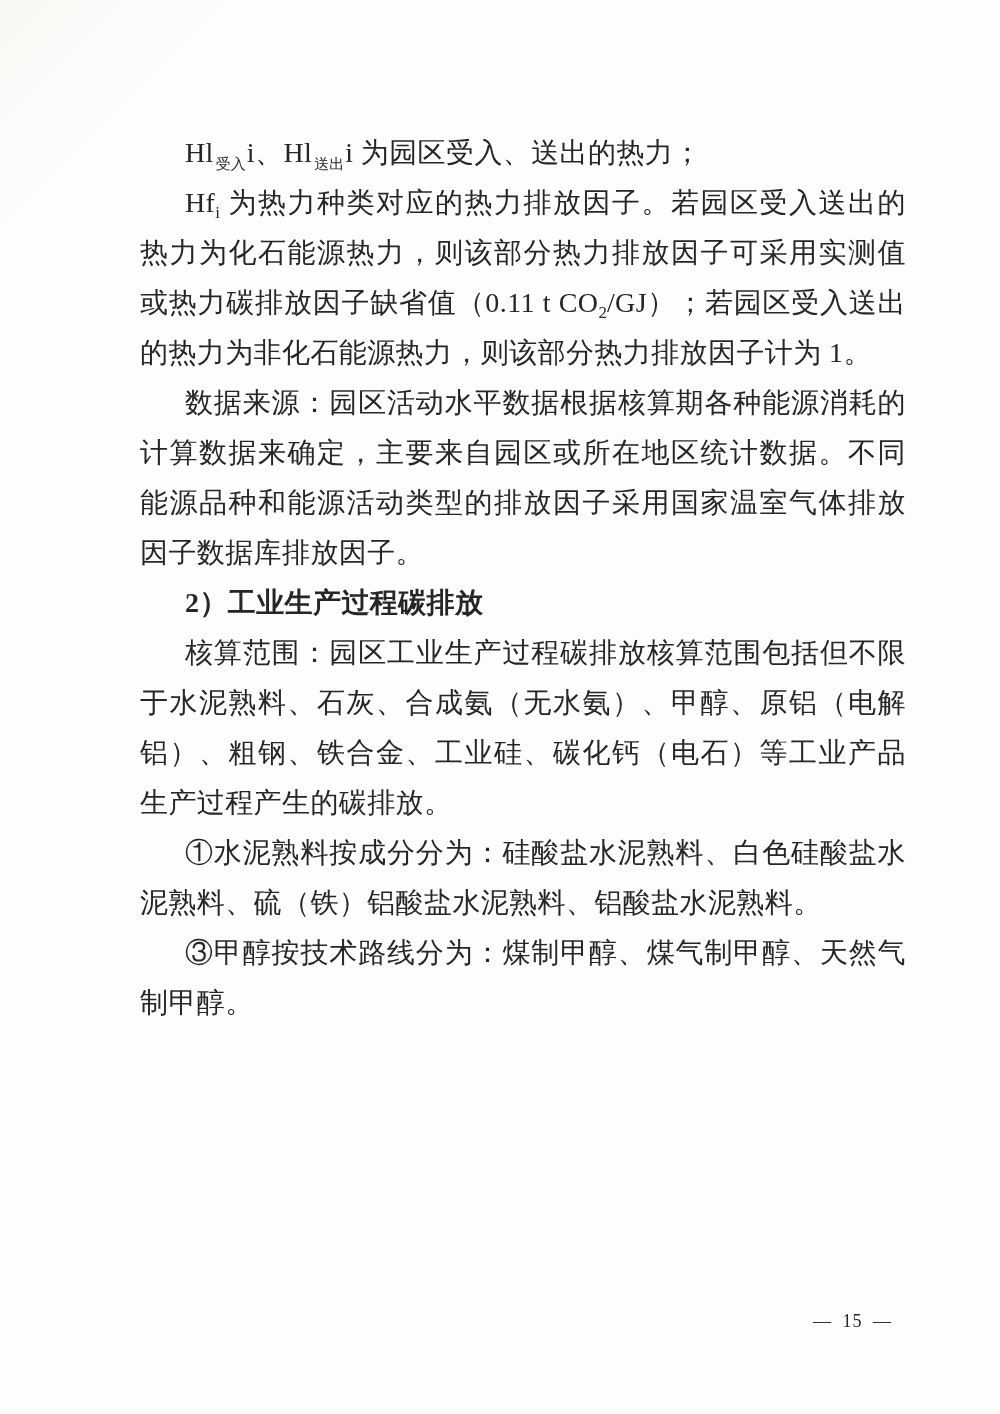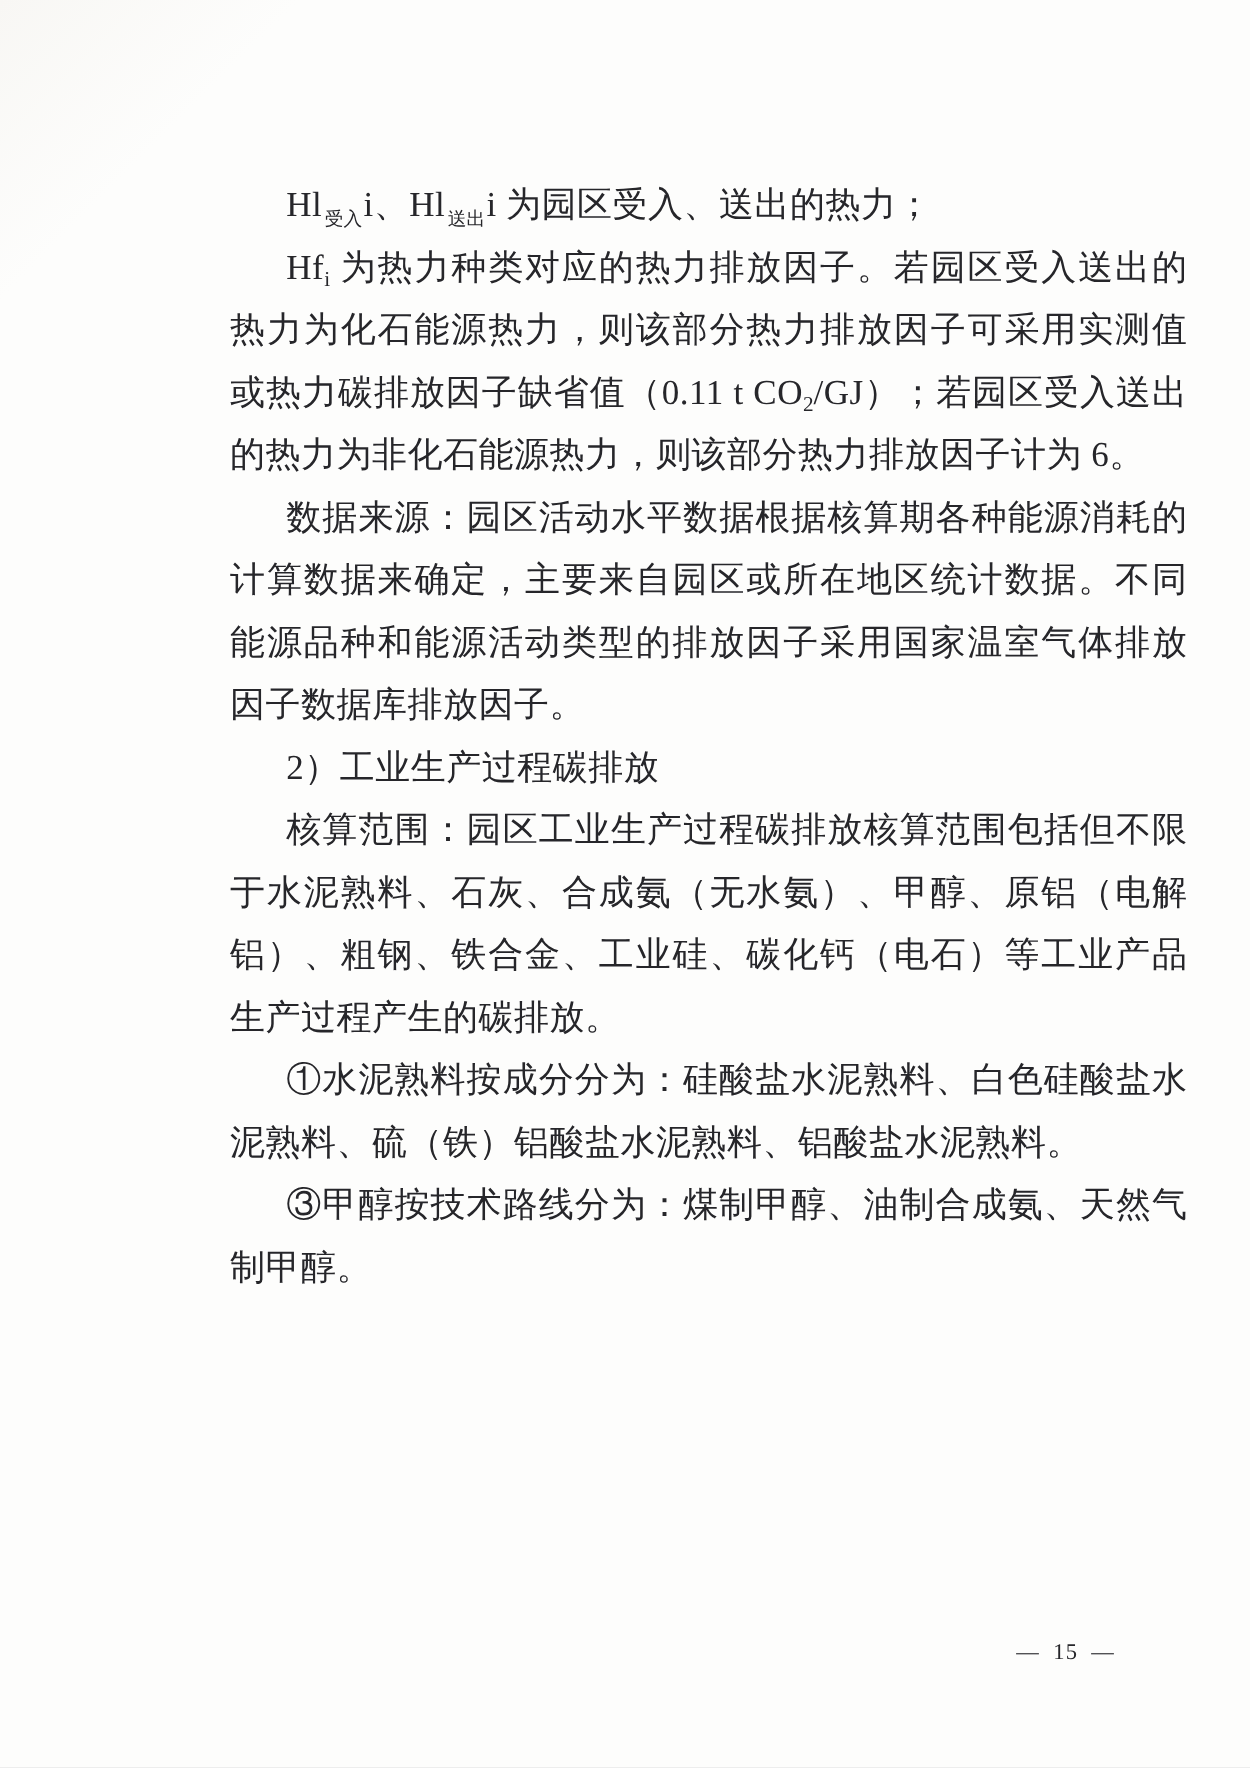--- a/index.html
+++ b/index.html
@@ -13,35 +13,34 @@
     height: 1414px;
     margin: 0 auto;
     background: linear-gradient(135deg, #f8f7f4 0%, #fdfdfc 10%, #fdfdfc 100%);
     color: #26262a;
     font-family: "Liberation Serif", "DejaVu Serif", serif;
     overflow: hidden;
   }
   .content {
     position: absolute;
     left: 140px;
-    top: 140px;
+    top: 128px;
     width: 766px;
-    margin-left: 44px;
   }
   .para {
     margin: 0;
     font-size: 28px;
     line-height: 50px;
     letter-spacing: 0.4px;
     text-align: justify;
     text-justify: inter-character;
     text-indent: 45px;
   }
   .heading {
-    font-weight: normal;
+    font-weight: bold;
   }
   .bold-label {
     font-weight: normal;
   }
   .cjk-sub {
     font-size: 15px;
     vertical-align: -7px;
     letter-spacing: 0;
     line-height: 0;
     margin: 0 1px 0 2px;
@@ -64,30 +63,30 @@
   }
 </style>
 </head>
 <body>
 
 <div class="page">
   <div class="content">
 
     <p class="para"><span>Hl</span><sub class="cjk-sub">受入</sub><span>i、</span><span>Hl</span><sub class="cjk-sub">送出</sub><span>i</span><span> 为园区受入、送出的热力；</span></p>
 
-    <p class="para"><span>Hf</span><sub class="latin-sub">i</sub><span> 为热力种类对应的热力排放因子。若园区受入送出的热力为化石能源热力，则该部分热力排放因子可采用实测值或热力碳排放因子缺省值（0.11 t CO</span><sub class="latin-sub">2</sub><span>/GJ）；若园区受入送出的热力为非化石能源热力，则该部分热力排放因子计为 6。</span></p>
+    <p class="para"><span>Hf</span><sub class="latin-sub">i</sub><span> 为热力种类对应的热力排放因子。若园区受入送出的热力为化石能源热力，则该部分热力排放因子可采用实测值或热力碳排放因子缺省值（0.11 t CO</span><sub class="latin-sub">2</sub><span>/GJ）；若园区受入送出的热力为非化石能源热力，则该部分热力排放因子计为 1。</span></p>
 
     <p class="para"><span class="bold-label">数据来源：</span><span>园区活动水平数据根据核算期各种能源消耗的计算数据来确定，主要来自园区或所在地区统计数据。不同能源品种和能源活动类型的排放因子采用国家温室气体排放因子数据库排放因子。</span></p>
 
     <p class="para heading">2）工业生产过程碳排放</p>
 
     <p class="para"><span class="bold-label">核算范围：</span><span>园区工业生产过程碳排放核算范围包括但不限于水泥熟料、石灰、合成氨（无水氨）、甲醇、原铝（电解铝）、粗钢、铁合金、工业硅、碳化钙（电石）等工业产品生产过程产生的碳排放。</span></p>
 
     <p class="para">①水泥熟料按成分分为：硅酸盐水泥熟料、白色硅酸盐水泥熟料、硫（铁）铝酸盐水泥熟料、铝酸盐水泥熟料。</p>
 
 
-    <p class="para">③甲醇按技术路线分为：煤制甲醇、油制合成氨、天然气制甲醇。</p>
+    <p class="para">③甲醇按技术路线分为：煤制甲醇、煤气制甲醇、天然气制甲醇。</p>
 
 
   </div>
 
   <div class="footer">— 15 —</div>
 </div>
 
 </body></html>

